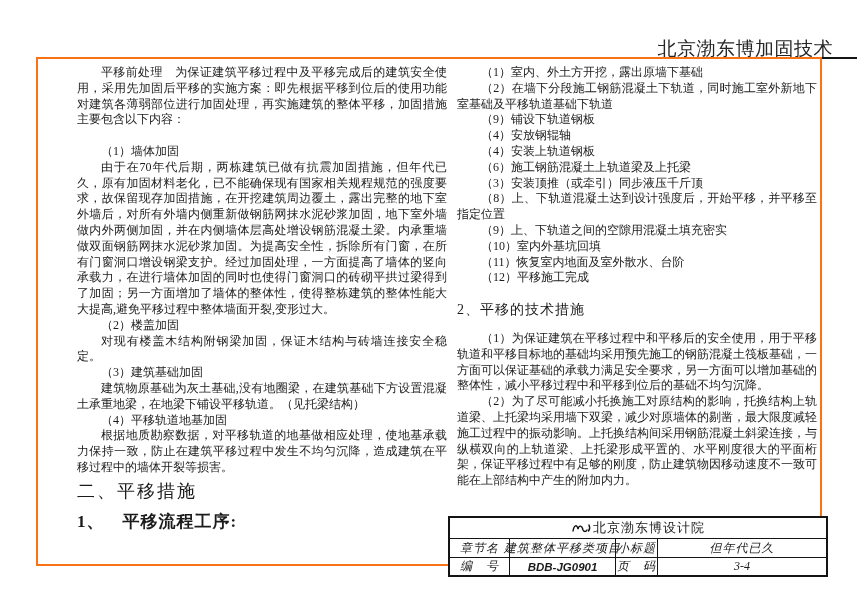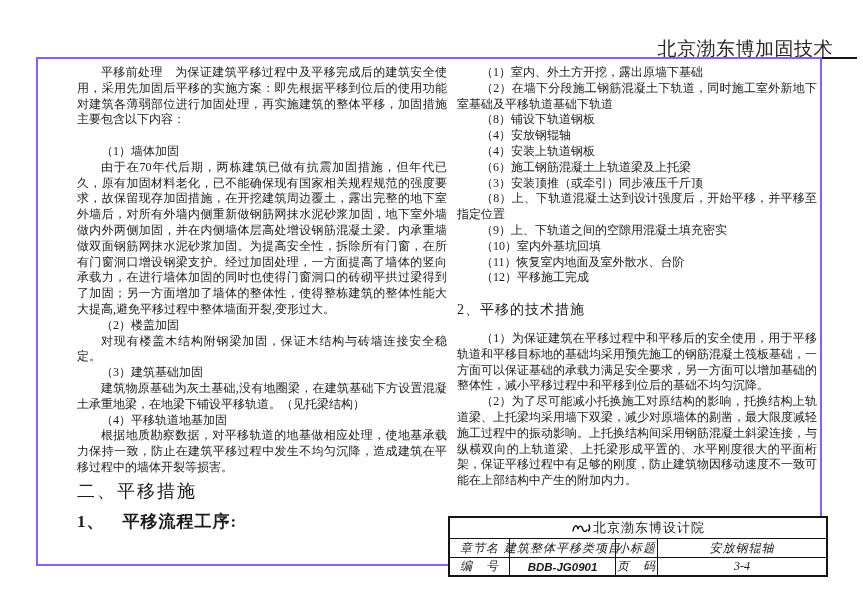--- a/index.html
+++ b/index.html
@@ -17,21 +17,21 @@
     font-size: 19px; letter-spacing: 0.5px; color: #262626;
     white-space: nowrap;
   }
   .rule-ext {
     position: absolute; left: 816px; top: 57px; width: 41px; height: 2px;
     background: #141414;
   }
   .content-box {
     position: absolute; left: 36px; top: 57px;
     width: 782px; height: 505px;
-    border: 2px solid #8b5cf6;
+    border: 2px solid #f97316;
     background: #fff;
   }
   .col {
     position: absolute; top: 6px;
     font-size: 12px; line-height: 15.8px;
     text-align: justify; text-justify: inter-ideograph;
   }
   .col-left  { left: 39px;  width: 370px; }
   .col-right { left: 419px; width: 360px; }
 
@@ -103,21 +103,21 @@
       <p class="indent">（4）平移轨道地基加固</p>
       <p class="indent">根据地质勘察数据，对平移轨道的地基做相应处理，使地基承载力保持一致，防止在建筑平移过程中发生不均匀沉降，造成建筑在平移过程中的墙体开裂等损害。</p>
 
       <h2 class="sec-heading">二、平移措施</h2>
       <h3 class="subsec-heading">1、　平移流程工序:</h3>
     </div>
 
     <div class="col col-right">
       <p class="indent">（1）室内、外土方开挖，露出原墙下基础</p>
       <p class="indent">（2）在墙下分段施工钢筋混凝土下轨道，同时施工室外新地下室基础及平移轨道基础下轨道</p>
-      <p class="indent">（8）铺设下轨道钢板</p>
+      <p class="indent">（9）铺设下轨道钢板</p>
       <p class="indent">（4）安放钢辊轴</p>
       <p class="indent">（4）安装上轨道钢板</p>
       <p class="indent">（6）施工钢筋混凝土上轨道梁及上托梁</p>
       <p class="indent">（3）安装顶推（或牵引）同步液压千斤顶</p>
       <p class="indent">（8）上、下轨道混凝土达到设计强度后，开始平移，并平移至指定位置</p>
       <p class="indent">（9）上、下轨道之间的空隙用混凝土填充密实</p>
       <p class="indent">（10）室内外基坑回填</p>
       <p class="indent">（11）恢复室内地面及室外散水、台阶</p>
       <p class="indent">（12）平移施工完成</p>
 
@@ -136,21 +136,21 @@
           <path d="M2 9 C3 3, 6 2, 7 7 C8 3, 11 3, 12 8 C13 10, 15 10, 16 8" fill="none" stroke="#141414" stroke-width="1.4" stroke-linecap="round"></path>
           <path d="M18 3 C19 5, 19 7, 17.5 9" fill="none" stroke="#141414" stroke-width="1.4" stroke-linecap="round"></path>
         </svg>
       </span>
       <span>北京渤东博设计院</span>
     </div>
     <div class="tb-grid">
       <div class="tb-cell">章节名</div>
       <div class="tb-cell">建筑整体平移类项目</div>
       <div class="tb-cell">小标题</div>
-      <div class="tb-cell last-col">安放钢辊轴</div>
+      <div class="tb-cell last-col">但年代已久</div>
 
       <div class="tb-cell last-row">编　号</div>
       <div class="tb-cell last-row tb-code">BDB-JG0901</div>
       <div class="tb-cell last-row">页　码</div>
       <div class="tb-cell last-row last-col tb-page">3-4</div>
     </div>
   </div>
 
 </div>
 

